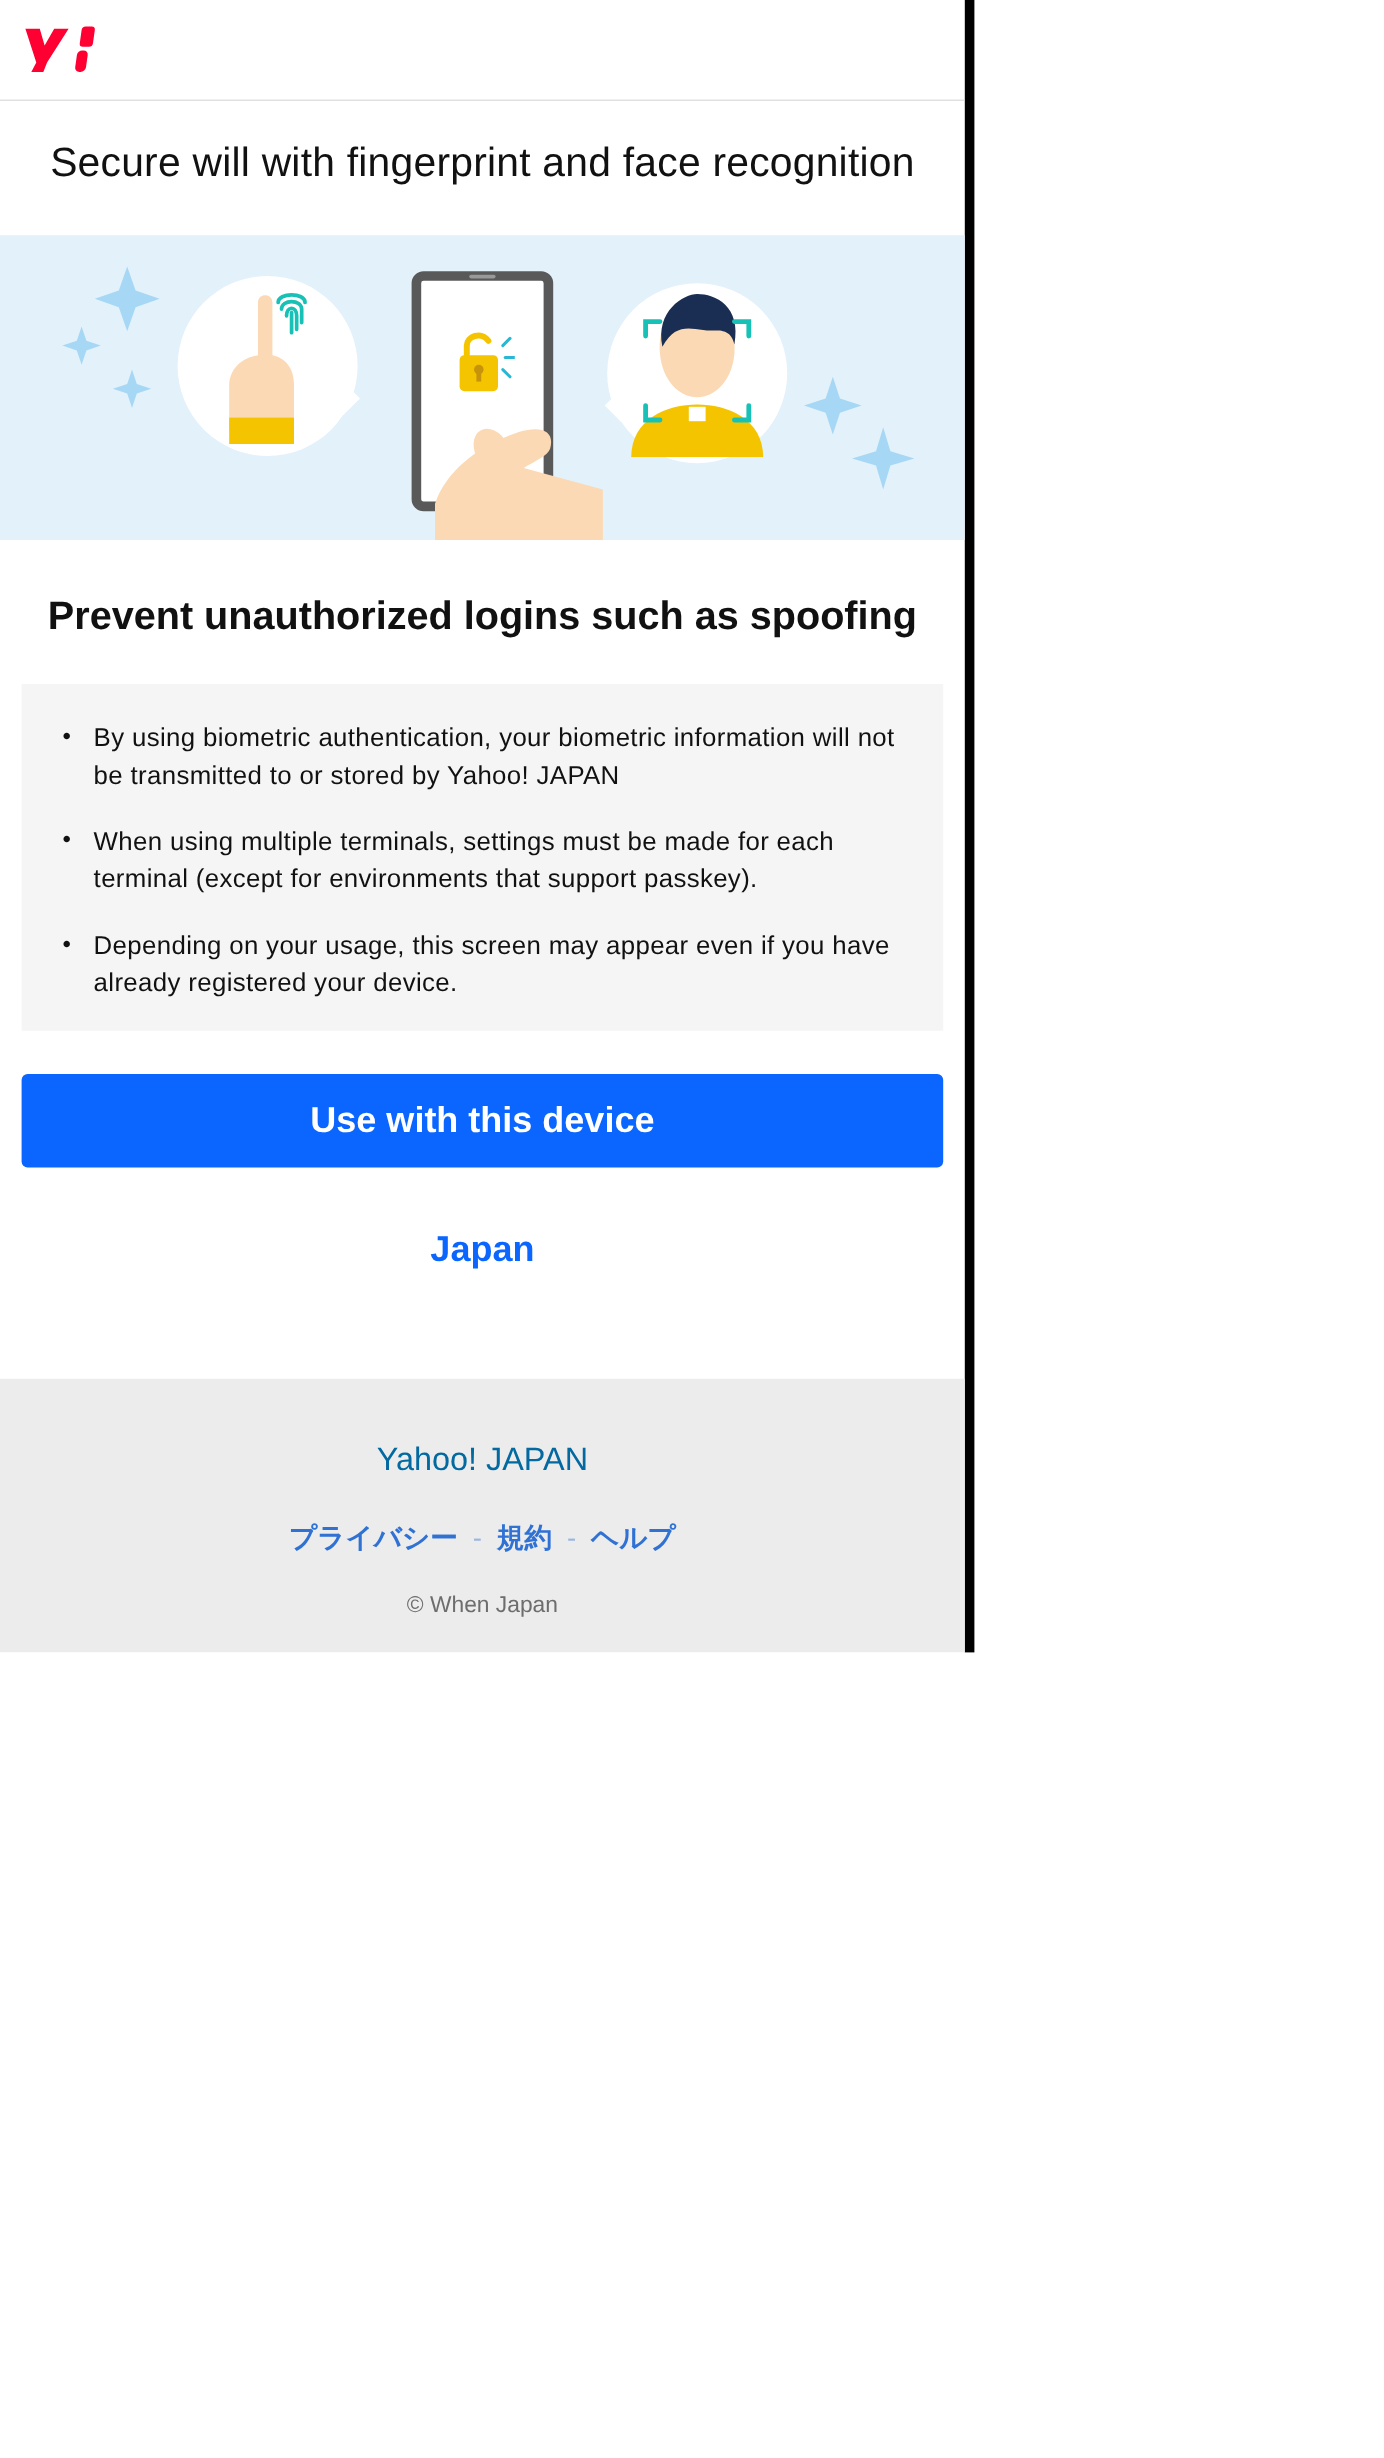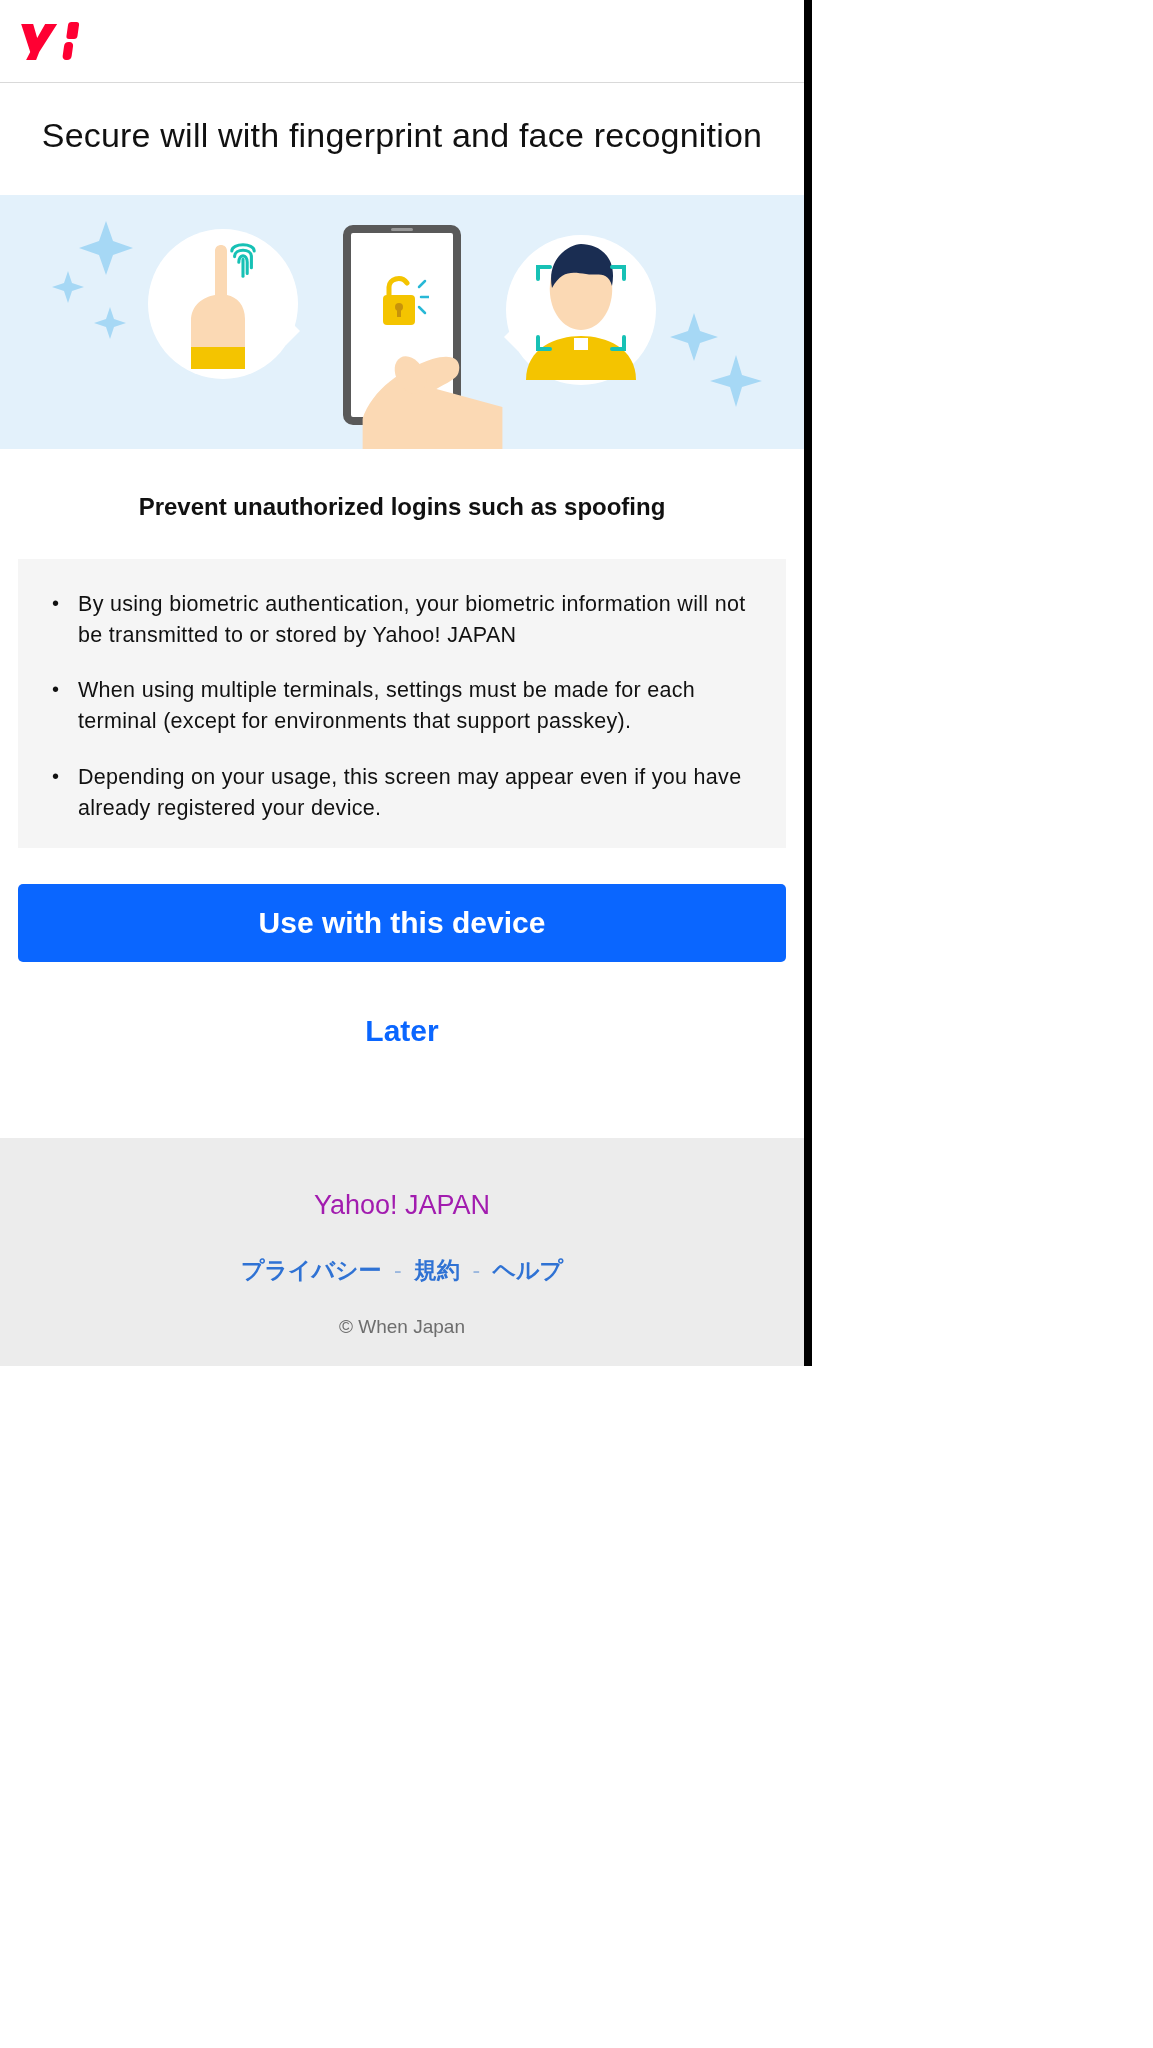--- a/index.html
+++ b/index.html
@@ -34,21 +34,21 @@
   color: #111;
   letter-spacing: 0.2px;
 }
 .banner {
   background: #e3f1fb;
   height: 254px;
   position: relative;
   overflow: hidden;
 }
 .subtitle {
-  font-size: 24px;
+  font-size: 33px;
   text-align: center;
   padding: 44px 30px 38px;
   color: #111;
 }
 .info-box {
   background: #f5f5f5;
   margin: 0 18px;
   padding: 30px 26px 24px 26px;
 }
 .info-box ul { list-style: none; }
@@ -90,21 +90,21 @@
   font-weight: 700;
   padding: 52px 0 90px;
   cursor: pointer;
 }
 .footer {
   background: #ececec;
   padding: 52px 0 28px;
   text-align: center;
 }
 .footer-brand {
-  color: #a21caf;
+  color: #0369a1;
   font-size: 27px;
   font-weight: 400;
   margin-bottom: 34px;
   cursor: pointer;
 }
 .footer-links {
   color: #2f72d4;
   font-size: 23px;
   margin-bottom: 30px;
 }
@@ -269,21 +269,21 @@
 <div class="info-box">
   <ul>
     <li>By using biometric authentication, your biometric information will not be transmitted to or stored by Yahoo! JAPAN</li>
     <li>When using multiple terminals, settings must be made for each terminal (except for environments that support passkey).</li>
     <li>Depending on your usage, this screen may appear even if you have already registered your device.</li>
   </ul>
 </div>
 
 <button class="primary-btn">Use with this device</button>
 
-<a class="later-link">Later</a>
+<a class="later-link">Japan</a>
 
 <div class="footer">
   <div class="footer-brand">Yahoo! JAPAN</div>
   <div class="footer-links">
     <a>プライバシー</a>
     <span class="sep">-</span>
     <a>規約</a>
     <span class="sep">-</span>
     <a>ヘルプ</a>
   </div>

